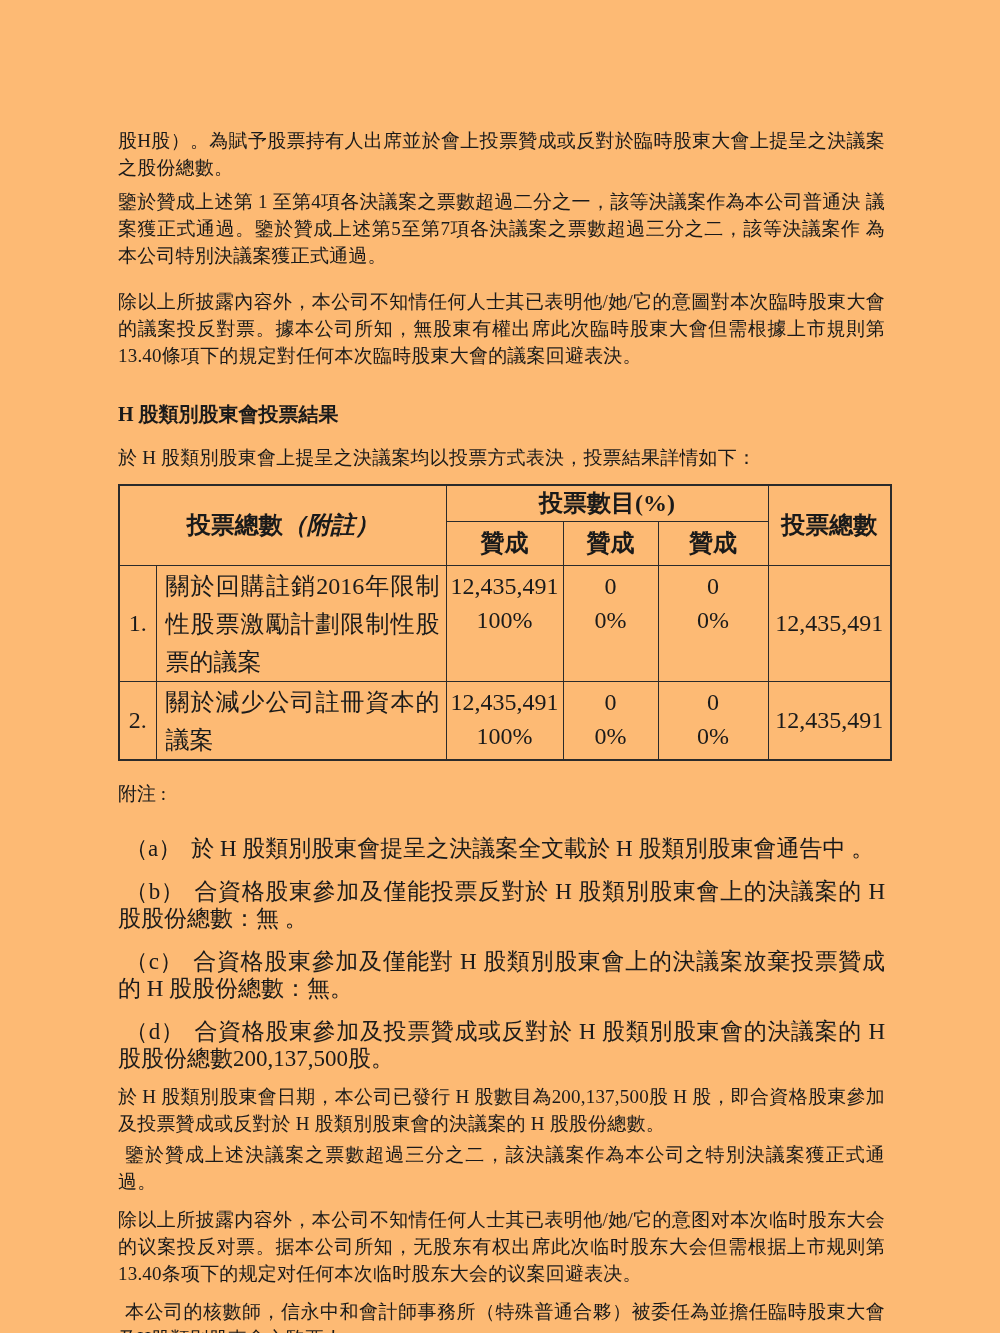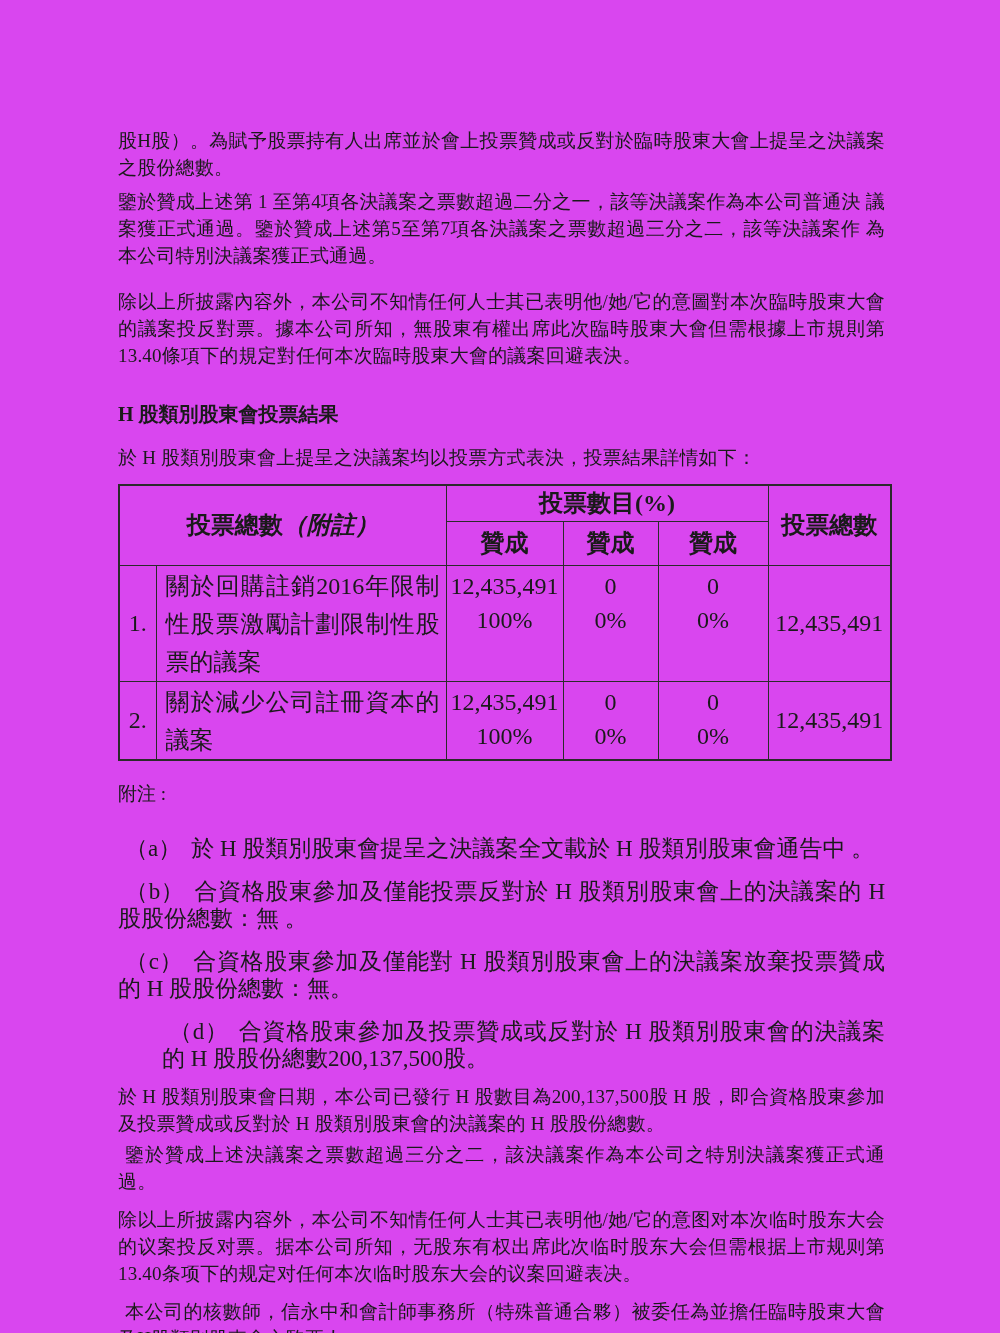--- a/index.html
+++ b/index.html
@@ -8,21 +8,21 @@
     width: 1000px;
     height: 1333px;
     font-family: "Liberation Serif", "DejaVu Serif", serif;
     color: #1a1a1a;
     position: relative;
     overflow: hidden;
   }
   .page {
     width: 1000px;
     height: 1333px;
-    background: #d946ef;
+    background: #fdba74;
   }
   .content {
     padding: 127px 115px 0 118px;
   }
   .para {
     font-size: 19px;
     line-height: 27px;
     letter-spacing: 0.2px;
   }
   .justify { text-align: justify; }
@@ -82,21 +82,21 @@
     margin-bottom: 28px;
   }
   .note {
     font-size: 23px;
     line-height: 27px;
     margin-bottom: 16px;
     text-align: justify;
     text-indent: 7px;
   }
   .note .note-tag { margin-right: 10px; }
-  .note-d { margin-bottom: 11px; margin-left: 44px; }
+  .note-d { margin-bottom: 11px; }
   .pb0 { margin-bottom: 4px; }
   .pb1 { margin-bottom: 11px; }
   .pb2 { margin-bottom: 11px; }
   .pb3 { margin-bottom: 17px; }
 </style>
 </head>
 <body>
 
 <div class="page">
   <div class="content">

